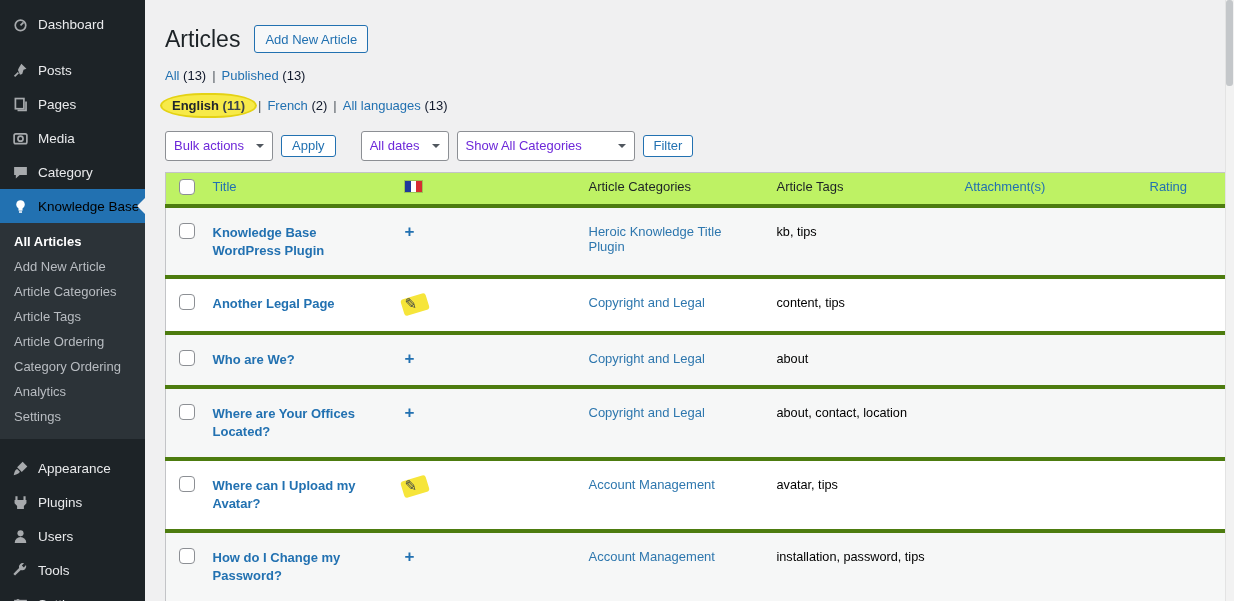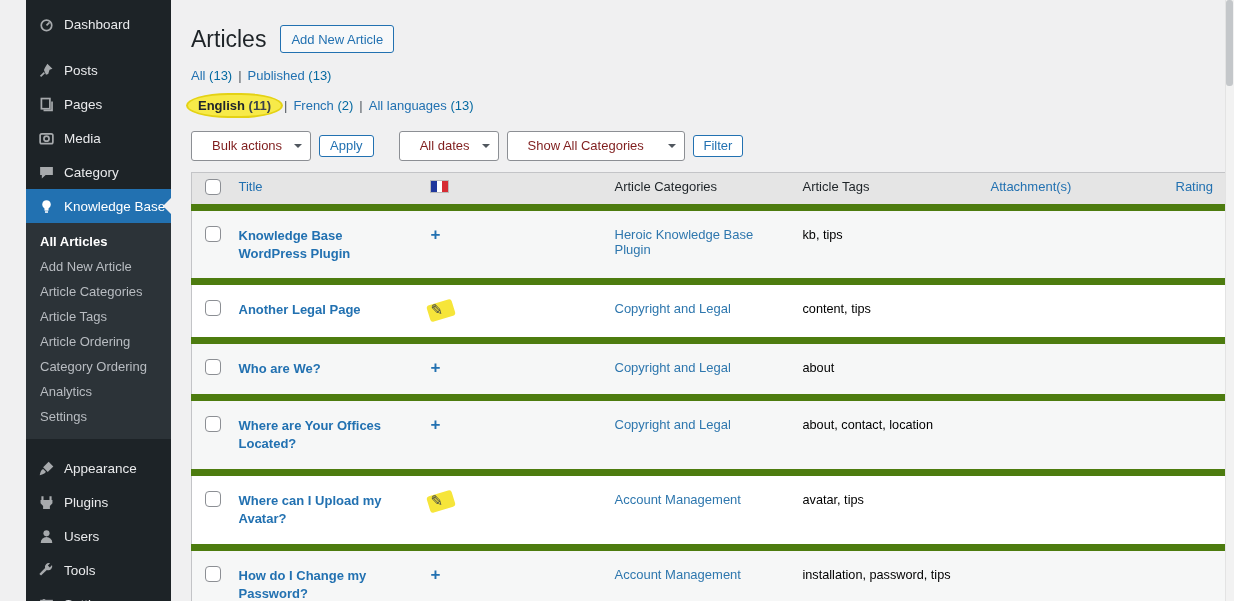--- a/index.html
+++ b/index.html
@@ -1,77 +1,77 @@
 <!DOCTYPE html>
 <html><head>
 <meta charset="utf-8">
 <style>
   * { margin:0; padding:0; box-sizing:border-box; }
   html,body { background:#fff; }
   body { font-family:"Liberation Sans", sans-serif; }
   .screen { position:relative; width:1234px; height:601px; overflow:hidden; background:#f0f0f1; display:flex; }
 
   
-  .sidebar { width:145px; min-width:145px; background:#1d2327; padding-top:7px; overflow:hidden;margin-left:26px; }
+  .sidebar { width:145px; min-width:145px; background:#1d2327; padding-top:7px; overflow:hidden; }
   .menu-item { display:flex; align-items:center; gap:8px; height:34px; padding:0 10px; position:relative; cursor:pointer; }
   .menu-item.sep { margin-top:12px; }
   .mi-icon { width:20px; height:20px; flex:0 0 20px; display:flex; align-items:center; justify-content:center; color:#a7aaad; }
   .mi-icon svg { width:17px; height:17px; }
   .mi-label { color:#e9eaec; font-size:13.5px; white-space:nowrap; }
   .menu-item.active { background:#2271b1; }
   .menu-item.active .mi-icon { color:#fff; }
-  .menu-item.active .mi-label { color:#ffffff; }
+  .menu-item.active .mi-label { color:#000000; }
   .menu-item.active::after { content:""; position:absolute; right:0; top:50%; transform:translateY(-50%);
       border:8px solid transparent; border-right-color:#f0f0f1; }
   .submenu { background:#2c3338; padding:6px 0 10px; }
   .submenu-item { display:block; padding:5px 14px; font-size:13px; color:#b8bcc1; cursor:pointer; text-decoration:none; white-space:nowrap; }
   .submenu-item.current { color:#fff; font-weight:700; }
 
   
   .content { flex:1; padding:10px 0 0 20px; overflow:hidden; position:relative; }
   .page-header { display:flex; align-items:center; gap:14px; margin-top:15px; }
   .page-title { font-size:23px; font-weight:400; color:#1d2327; }
   .btn { display:inline-flex; align-items:center; height:28px; padding:0 10px; border:1px solid #2271b1;
       border-radius:3px; color:#2271b1; background:#f7f8f9; font-size:13px; cursor:pointer; text-decoration:none; white-space:nowrap; }
   .subsubsub { font-size:13px; line-height:1.6; }
   #status-filters { margin-top:13px; }
   #language-filters { margin-top:9px; }
   .filter-link { color:#2271b1; text-decoration:none; cursor:pointer; }
-  .fl-count { color:#0369a1; }
+  .fl-count { color:#0f172a; }
   .filter-sep { color:#50575e; margin:0 6px; }
   .filter-link.highlighted { position:relative; z-index:0; padding:2px 7px; font-weight:600; }
   .filter-link.highlighted::before { content:""; position:absolute; inset:-3px -5px; background:#f7ea49;
       border:2px solid #e4d214; border-radius:48% / 55%; z-index:-1; }
   .filter-link.highlighted .fl-label { color:#20262c; }
   .filter-link.highlighted .fl-count { color:#3c434a; }
 
   .tablenav { display:flex; align-items:center; gap:8px; margin-top:14px; }
   .select { position:relative; height:30px; background:#fff; border:1px solid #8c8f94; border-radius:3px;
-      color:#7f1d1d; font-size:13px; display:inline-flex; align-items:center; padding:0 28px 0 20px; cursor:pointer; white-space:nowrap; }
+      color:#6d28d9; font-size:13px; display:inline-flex; align-items:center; padding:0 28px 0 8px; cursor:pointer; white-space:nowrap; }
   .select .chev { position:absolute; right:8px; top:50%; margin-top:-2px; width:0; height:0;
       border:4px solid transparent; border-top-color:#50575e; }
   .select.gap-left { margin-left:17px; }
   .btn.toolbar-btn { height:22px; background:#fff; }
 
   
   table.articles { width:100%; margin-top:11px; border-collapse:collapse; background:#fff;
       border:1px solid #c3c4c7; border-bottom:none; table-layout:fixed; }
   th, td { text-align:left; vertical-align:top; font-size:13px; }
-  thead th { padding:6px 10px; color:#1d2327; font-weight:400; border-bottom:1px solid #c3c4c7; background:#e5e5e5; }
+  thead th { padding:6px 10px; color:#1d2327; font-weight:400; border-bottom:1px solid #c3c4c7; background:#bef264; }
   thead .sortable { color:#2271b1; text-decoration:none; cursor:pointer; }
   .col-cb { width:37px; }
   .col-title { width:192px; }
   .col-flag { width:184px; }
   .col-cat { width:188px; }
   .col-tags { width:188px; }
   .col-att { width:185px; }
   th.col-cb, td.col-cb { padding:6px 0 6px 13px; }
   tbody td { padding:16px 10px; }
   tbody td.col-cb { padding:15px 0 15px 13px; }
-  tbody tr td { border-top:7px solid #4d7c0f; }
+  tbody tr td { border-top:4px solid #4d7c0f; }
   tbody tr.alt { background:#f6f7f7; }
   .checkbox { display:inline-block; width:16px; height:16px; background:#fff; border:1px solid #8c8f94;
       border-radius:4px; cursor:pointer; }
   .row-title { color:#2271b1; font-weight:600; text-decoration:none; line-height:1.38; display:inline-block; cursor:pointer; }
   .cat-link { color:#2e77ae; text-decoration:none; cursor:pointer; }
   .tag-links { color:#000000; text-decoration:none; cursor:pointer; font-size:12.7px; }
   .plus { color:#2271b1; font-size:17px; font-weight:700; line-height:15px; cursor:pointer; display:inline-block; }
   .flag { display:inline-block; width:17px; height:11px; margin-top:2px;
       background:linear-gradient(to right,#20389c 0 33.3%,#ffffff 33.3% 66.6%,#d62c33 66.6% 100%);
       box-shadow:0 0 0 1px rgba(0,0,0,.18); }
@@ -246,21 +246,21 @@
           <th class="col-tags">Article Tags</th>
           <th class="col-att"><a class="sortable">Attachment(s)</a></th>
           <th class="col-rating"><a class="sortable">Rating</a></th>
         </tr>
       </thead>
       <tbody id="rows">
           <tr class="alt">
             <td class="col-cb"><span class="checkbox"></span></td>
             <td class="col-title"><a class="row-title">Knowledge Base WordPress Plugin</a></td>
             <td class="col-flag"><span class="plus">+</span></td>
-            <td class="col-cat"><a class="cat-link">Heroic Knowledge Base Plugin</a></td>
+            <td class="col-cat"><a class="cat-link">Heroic Knowledge Title Plugin</a></td>
             <td class="col-tags"><a class="tag-links">kb, tips</a></td>
             <td class="col-att"></td>
             <td class="col-rating"></td>
           </tr>
           <tr>
             <td class="col-cb"><span class="checkbox"></span></td>
             <td class="col-title"><a class="row-title">Another Legal Page</a></td>
             <td class="col-flag"><span class="pencil-wrap"><span class="marker"></span><span class="pencil">✎</span></span></td>
             <td class="col-cat"><a class="cat-link">Copyright and Legal</a></td>
             <td class="col-tags"><a class="tag-links">content, tips</a></td>

